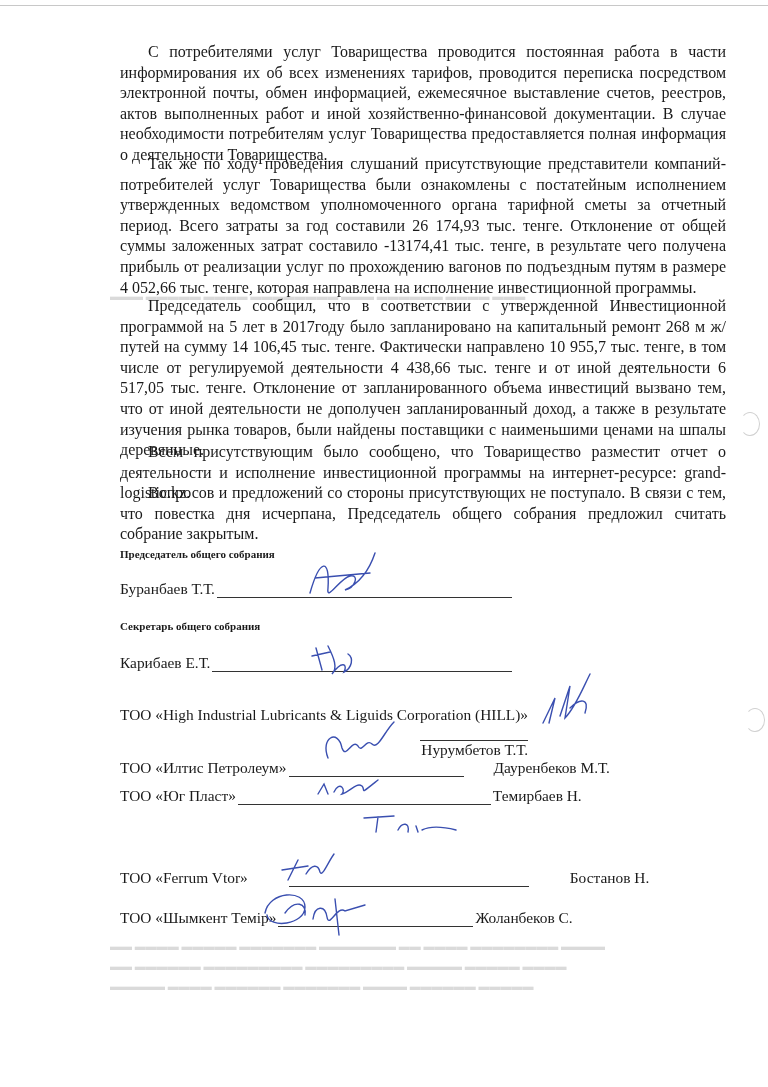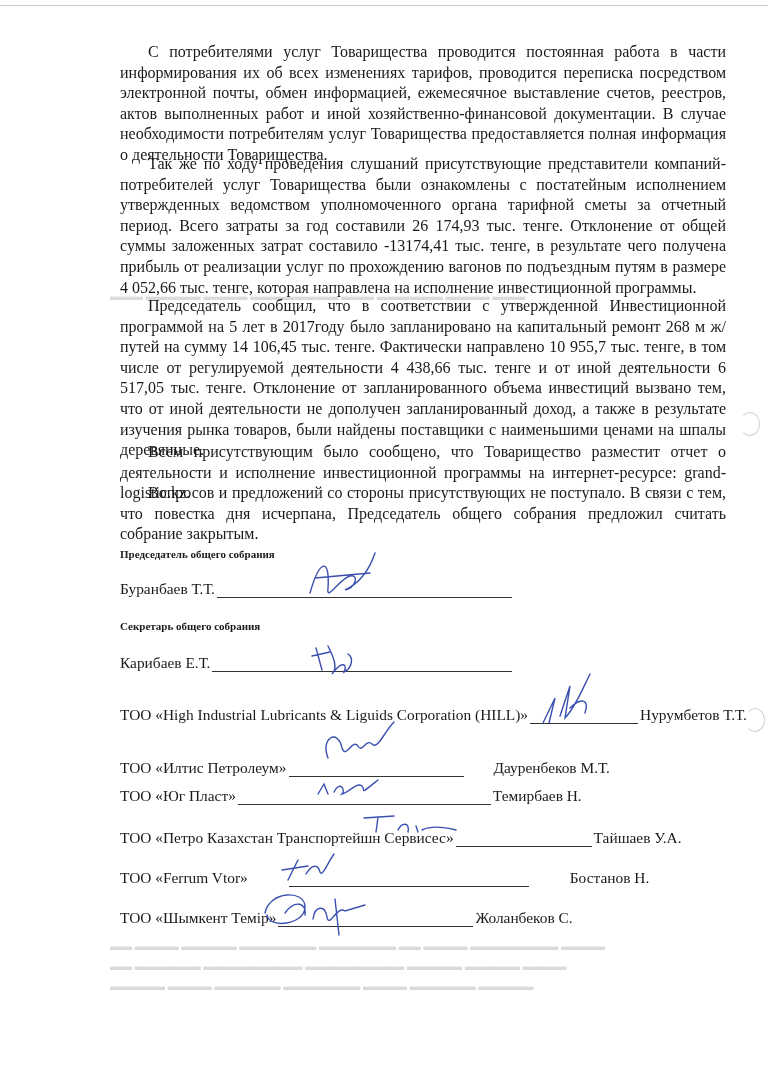--- a/index.html
+++ b/index.html
@@ -90,39 +90,34 @@
     <span>Буранбаев Т.Т.</span>
     <span class="uline" style="width:295px;"></span>
   </div>
 
   <div class="sig-title" style="top:620px;">Секретарь общего собрания</div>
   <div class="sig-line-row" style="top:654px;">
     <span>Карибаев Е.Т.</span>
     <span class="uline" style="width:300px;"></span>
   </div>
 
-  <div class="sig-line-row" style="top:706px;">
+  <div class="sig-line-row" style="top:706px;flex-direction:column;">
     <span>ТОО «High Industrial Lubricants &amp; Liguids Corporation (HILL)»</span>
     <span class="uline" style="width:108px;"></span>
     <span class="sig-name">Нурумбетов Т.Т.</span>
   </div>
   <div class="sig-line-row" style="top:747px;margin-top:12px;">
     <span>ТОО «Илтис Петролеум»</span>
     <span class="uline" style="width:175px;"></span>
     <span class="sig-name" style="margin-left:30px;">Дауренбеков М.Т.</span>
   </div>
   <div class="sig-line-row" style="top:787px;">
     <span>ТОО «Юг Пласт»</span>
     <span class="uline" style="width:253px;"></span>
     <span class="sig-name">Темирбаев Н.</span>
-  </div>
-  <div class="sig-line-row" style="top:829px;">
-    <span>ТОО «Петро Казахстан Транспортейшн Сервисес»</span>
-    <span class="uline" style="width:136px;"></span>
-    <span class="sig-name">Тайшаев У.А.</span>
   </div>
   <div class="sig-line-row" style="top:869px;gap:39px;">
     <span>ТОО «Ferrum Vtor»</span>
     <span class="uline" style="width:240px;"></span>
     <span class="sig-name">Бостанов Н.</span>
   </div>
   <div class="sig-line-row" style="top:909px;align-items:flex-end;">
     <span>ТОО «Шымкент Темір»</span>
     <span class="uline" style="width:195px;"></span>
     <span class="sig-name">Жоланбеков С.</span>

